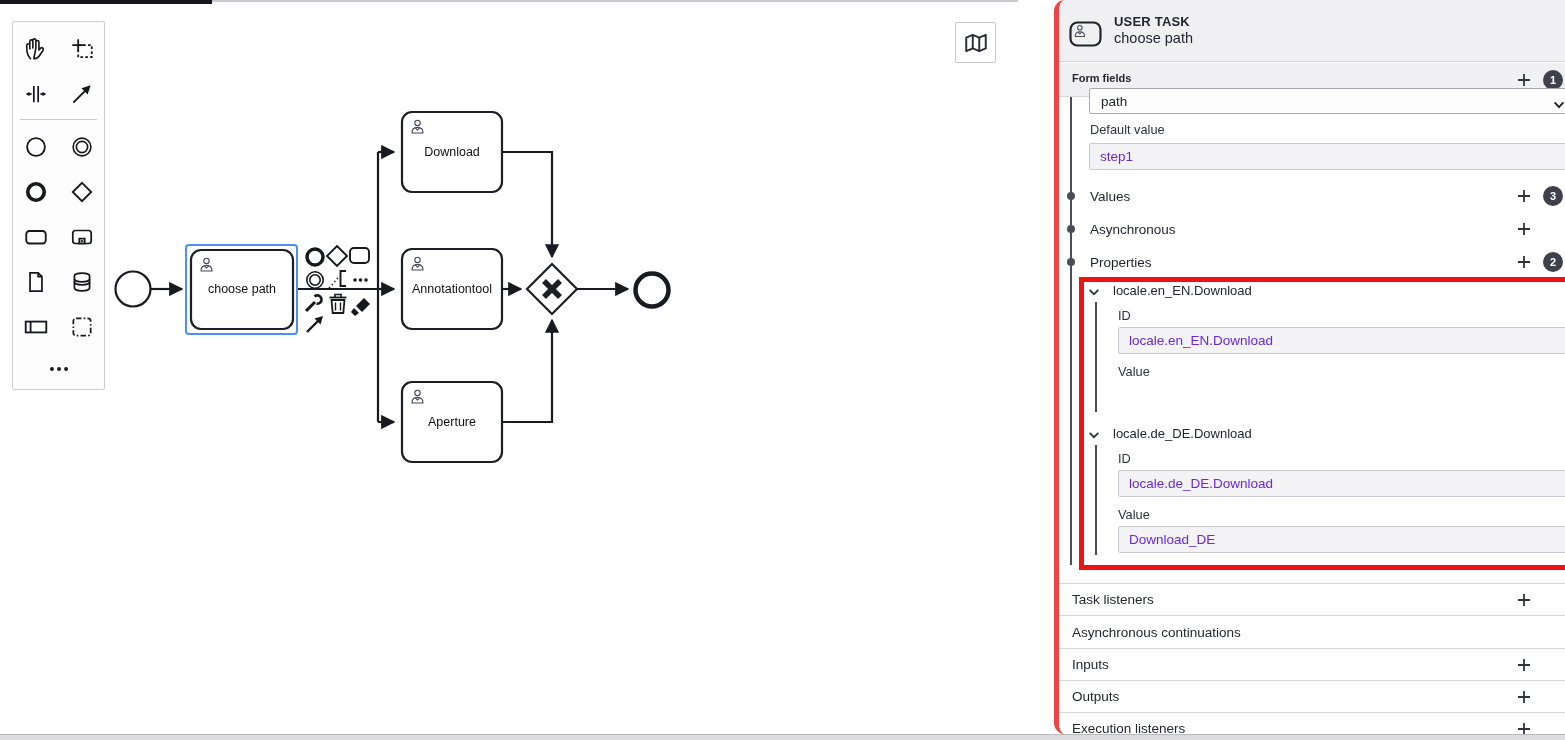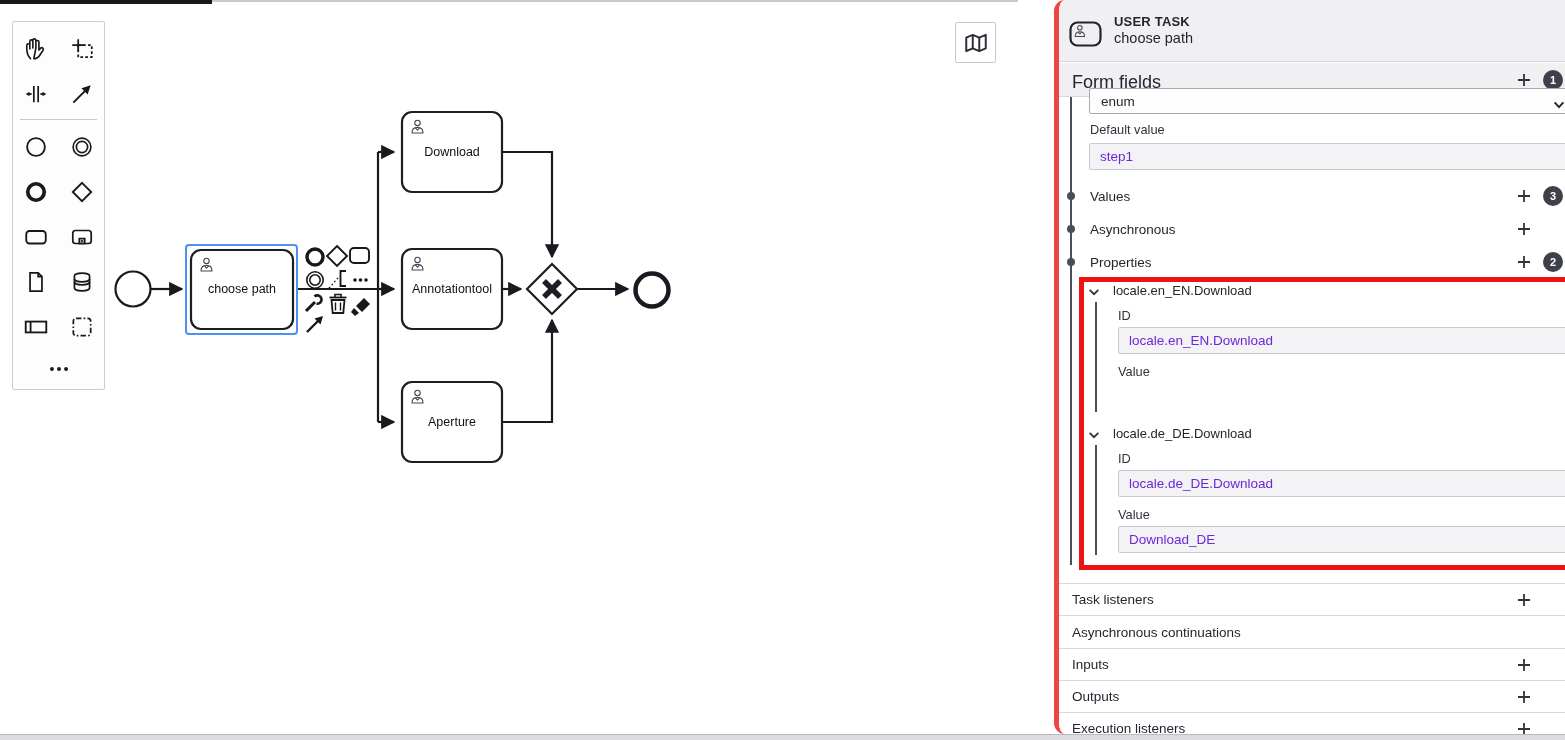--- a/index.html
+++ b/index.html
@@ -30,21 +30,21 @@
   
   #panel { left:1054px; top:0; width:547px; height:734px; background:#fff;
     border-left:5px solid #ef4444; overflow:hidden;border-radius:11px; }
   #panel-header { left:0; top:0; width:100%; height:62px; background:#f0f0f2;
     border-bottom:1px solid #d6d6db; }
   #hdr-icon { left:10px; top:21px; }
   #hdr-type { left:55px; top:14px; font-size:13px; font-weight:bold; letter-spacing:.2px; }
   #hdr-name { left:55px; top:30px; font-size:14.5px; }
 
   .group-bar { left:0; width:100%; height:34px; background:#f0f0f2; border-bottom:1px solid #d6d6db; }
-  .group-title { font-size:18px; font-weight:normal; }
+  .group-title { font-size:11px; font-weight:bold; }
 
   .row-label { font-size:13.5px; }
   .field-label { font-size:12.8px; color:#2e323a; }
 
   .pp-input { position:absolute; height:27px; background:#f3f3f5; border:1px solid #c9c9cf;
     border-radius:2px; padding:0 10px; font-size:13.5px; color:#6d28d9;
     font-family:"Liberation Sans", sans-serif; }
   .pp-select { position:absolute; height:26px; background:#fdfdfe; border:1px solid #a8aab0;
     border-radius:2px; font-size:13.5px; display:flex; align-items:center; padding:0 11px; cursor:pointer; }
 
@@ -308,21 +308,21 @@
     </span>
     <span class="badge" style="left:484px; top:7px">1</span>
     <span class="icon-btn" style="left:520px; top:8px">
       <svg width="15" height="15" viewBox="0 0 16 16" stroke-width="2">
           <polyline points="3,5.5 8,10.5 13,5.5"></polyline>
         </svg>
     </span>
   </div>
 
   <div class="pp-select" style="left:30px; top:88px; width:486px; z-index:1">
-    <span>enum</span>
+    <span>path</span>
     <svg class="abs" style="right:8px; top:9px" width="14" height="14" viewBox="0 0 16 16" fill="none" stroke="#23252d" stroke-width="2.2">
         <polyline points="3,5 8,10.5 13,5"></polyline>
       </svg>
   </div>
 
   <div id="tree-line" class="abs"></div>
   <div class="tree-dot" style="top:192px"></div>
   <div class="tree-dot" style="top:225px"></div>
   <div class="tree-dot" style="top:258px"></div>
 

